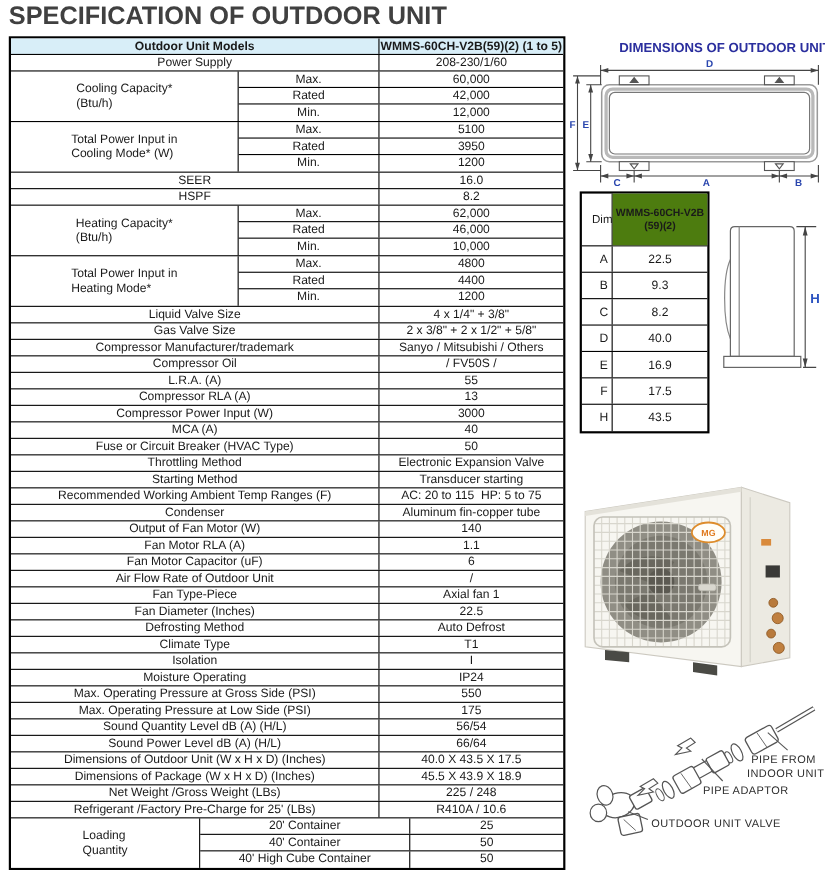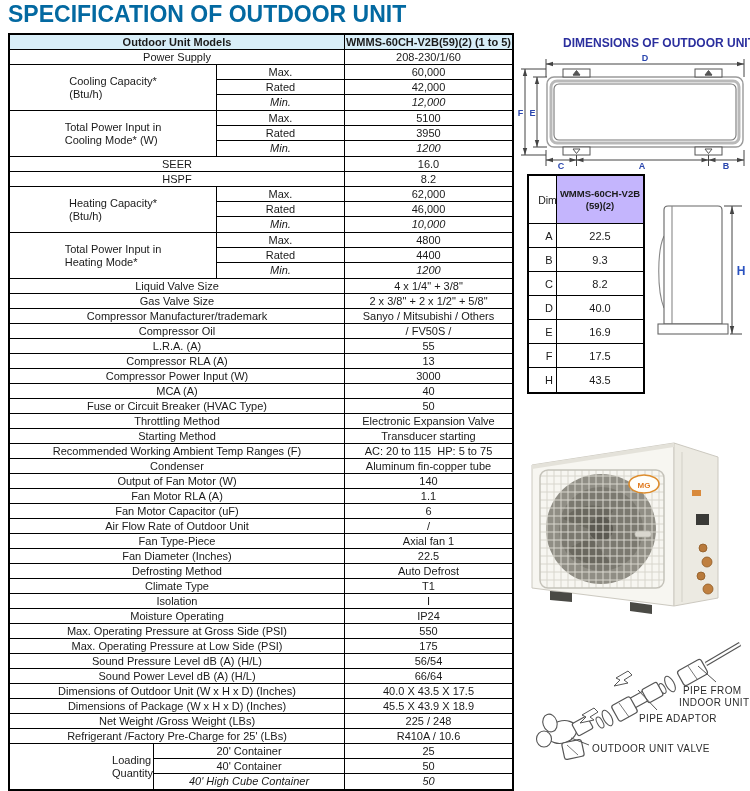--- a/index.html
+++ b/index.html
@@ -1,35 +1,35 @@
 <!DOCTYPE html>
 <html><head>
 <meta charset="utf-8">
 <style>
   * { box-sizing: border-box; margin: 0; padding: 0; }
   html,body { background:#ffffff; }
   body { font-family: "Liberation Sans", sans-serif; color:#1a1a1a; }
   .page { position:relative; width:750px; height:791px; background:#fff; overflow:hidden; }
 
-  .page-title { position:absolute; left:8px; top:1px; font-size:23px; font-weight:bold; color:#0369a1; letter-spacing:0px; white-space:nowrap; }
+  .page-title { position:absolute; left:8px; top:1px; font-size:23px; font-weight:bold; color:#404040; letter-spacing:0px; white-space:nowrap; }
 
   
   .spec-table { position:absolute; left:8px; top:33px; width:506px; border:2px solid #000; background:#fff; }
   .r { display:flex; height:15px; border-bottom:1px solid #000; }
   .spec-table > .r:last-child { border-bottom:none; }
   .r.grp { height:46px; }
   .spec-table > .r.grp:last-child { height:45px; }
   .gright { flex:1; display:flex; flex-direction:column; }
   .gright .r.sub { height:15px; border-bottom:1px solid #000; }
-  .gright .r.sub:last-child { height:15px; border-bottom:none;font-style:italic; }
+  .gright .r.sub:last-child { height:15px; border-bottom:none; }
   .c { display:flex; align-items:center; justify-content:center; font-size:11px; line-height:1.1; overflow:hidden; white-space:nowrap; }
   .lab { border-right:1px solid #000; }
   .full { width:335px; }
   .glab { width:207px; }
-  .glab.narrow { width:144px;justify-content:flex-end; }
+  .glab.narrow { width:172px; }
   .slab { width:128px; }
   .slab.wide { width:191px; }
   .val { flex:1; }
   .hdr { background:#d8eef8; font-weight:bold; }
   .t.pre { white-space:pre-line; text-align:left; }
 
   
   .dims-heading { position:absolute; left:523px; top:36px; width:226px; font-size:12px; font-weight:bold; color:#2b2f9e; white-space:nowrap;padding-left:40px; }
 
   .topview-svg { position:absolute; left:516px; top:52px; }
@@ -37,21 +37,21 @@
   .photo-svg { position:absolute; left:522px; top:430px; }
   .pipe-svg { position:absolute; left:520px; top:626px; }
 
   .dims-table { position:absolute; left:527px; top:174px; width:118px; border:2px solid #000; background:#fff; }
   .dr { display:flex; height:24px; border-bottom:1px solid #000; }
   .dims-table .dr:last-child { border-bottom:none; }
   .dr.hd { height:48px; }
   .dc { display:flex; align-items:center; justify-content:center; font-size:11px; }
   .dc.dim { width:28px; border-right:1px solid #000;padding-left:13px; }
   .dc.mod { flex:1; }
-  .dr.hd .dc.mod { background:#c4b5fd; font-weight:bold; font-size:9.5px; white-space:pre-line; text-align:center; line-height:1.25; }
+  .dr.hd .dc.mod { background:#4d7c0f; font-weight:bold; font-size:9.5px; white-space:pre-line; text-align:center; line-height:1.25; }
   .dr.hd .dc.dim { font-size:10.5px; }
 
   svg text { font-family:"Liberation Sans", sans-serif; }
   .dimletter { fill:#2a46ae; font-weight:bold; font-size:9px; }
   .dimletter-h { fill:#2a52c0; font-weight:bold; font-size:12px; }
   .pipelabel { fill:#2d2d2d; font-size:10px; letter-spacing:0.4px; }
 </style>
 </head>
 <body>
 
@@ -415,21 +415,21 @@
       <div class="r">
         <div class="c lab full">
           <div class="t">Max. Operating Pressure at Low Side (PSI)</div>
         </div>
         <div class="c val">
           <div class="t">175</div>
         </div>
       </div>
       <div class="r">
         <div class="c lab full">
-          <div class="t">Sound Pressure Level dB (A) (H/L)</div>
+          <div class="t">Sound Quantity Level dB (A) (H/L)</div>
         </div>
         <div class="c val">
           <div class="t">56/54</div>
         </div>
       </div>
       <div class="r">
         <div class="c lab full">
           <div class="t">Sound Power Level dB (A) (H/L)</div>
         </div>
         <div class="c val">

